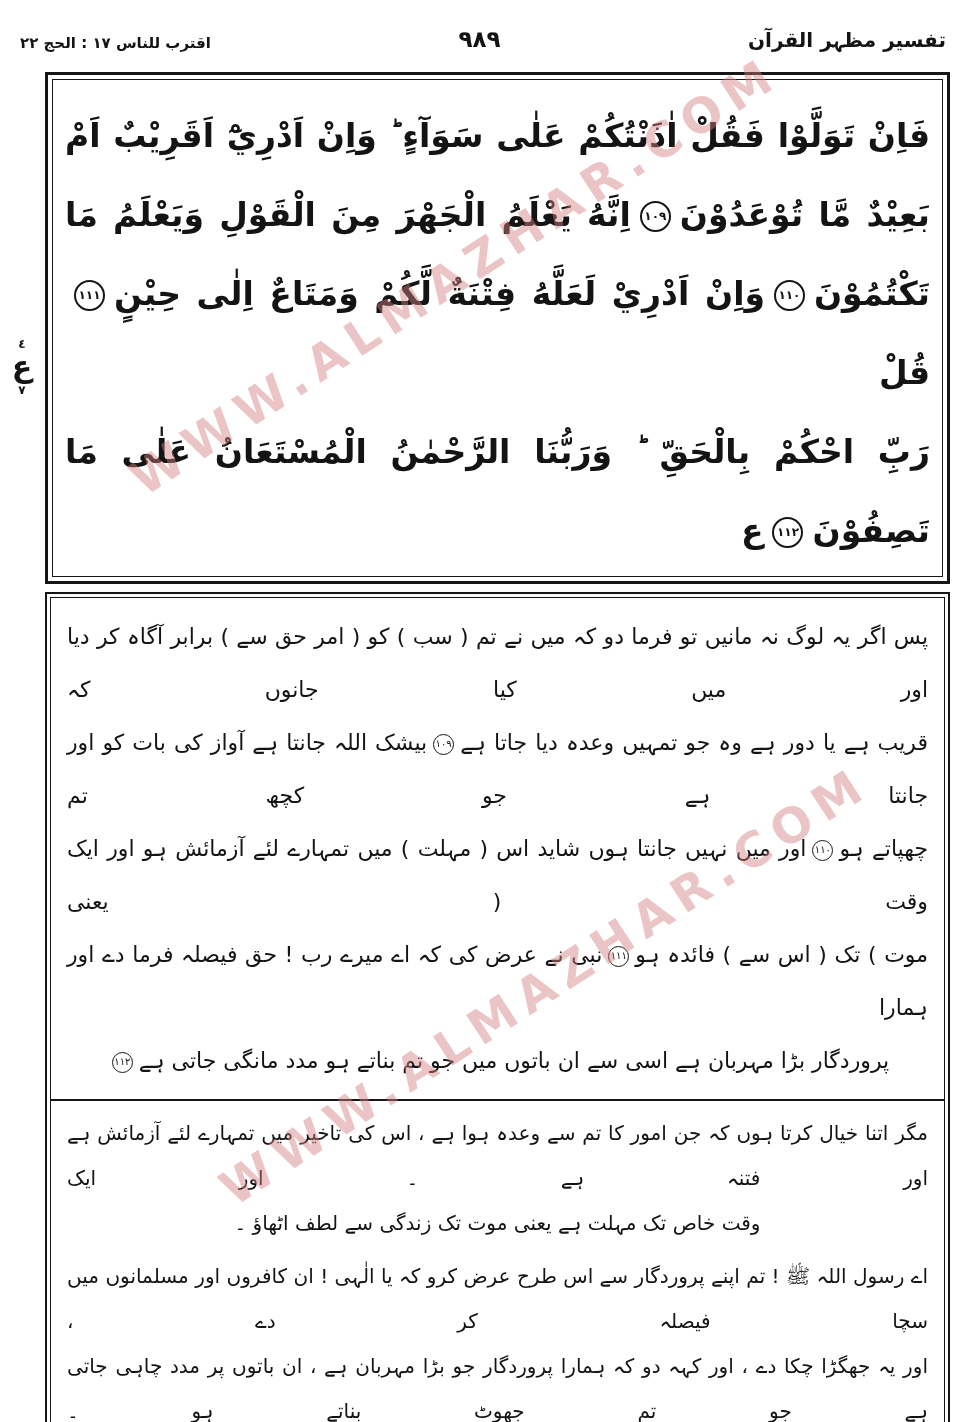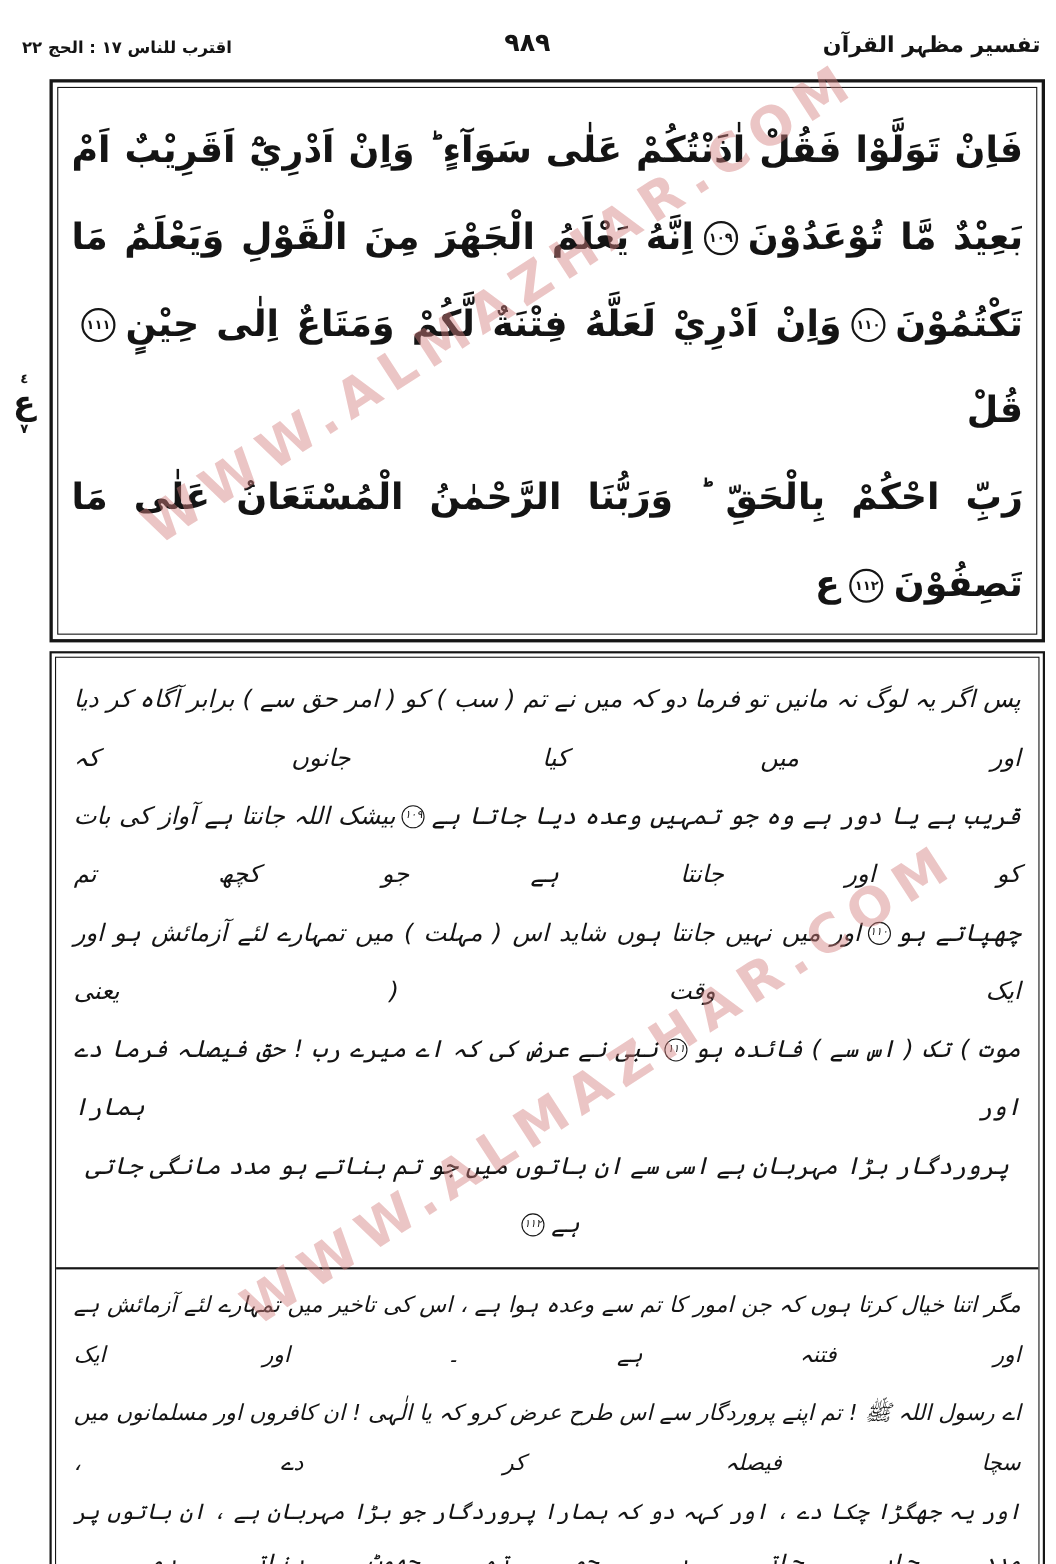--- a/index.html
+++ b/index.html
@@ -47,21 +47,21 @@
   }
 
   .main-box {
     margin:8px 10px 0 45px;
     border:2px solid #161616;
     padding:3px;
     background:#fff;
     position:relative; z-index:1;
   }
   .main-inner { border:1px solid #161616; padding:12px 0 16px; }
-  .pad { padding:0 16px;font-style:italic; }
+  .pad { padding:0 16px; }
 
   .tline {
     font-size:22px; line-height:53px;
     text-align:justify; text-align-last:justify;
   }
   .tline.center-line { text-align:center; text-align-last:center; }
   .small-circle {
     display:inline-block; width:21px; height:21px; line-height:18px;
     border:1.5px solid #161616; border-radius:50%;
     font-size:10px; text-align:center; text-align-last:center;
@@ -133,20 +133,21 @@
           <div class="tline">قریب ہے یا دور ہے وہ جو تمہیں وعدہ دیا جاتا ہے<span class="small-circle">۱۰۹</span>بیشک اللہ جانتا ہے آواز کی بات کو اور جانتا ہے جو کچھ تم</div>
           <div class="tline">چھپاتے ہو<span class="small-circle">۱۱۰</span>اور میں نہیں جانتا ہوں شاید اس ( مہلت ) میں تمہارے لئے آزمائش ہو اور ایک وقت ( یعنی</div>
           <div class="tline">موت ) تک ( اس سے ) فائدہ ہو<span class="small-circle">۱۱۱</span>نبی نے عرض کی کہ اے میرے رب ! حق فیصلہ فرما دے اور ہمارا</div>
           <div class="tline center-line">پروردگار بڑا مہربان ہے اسی سے ان باتوں میں جو تم بناتے ہو مدد مانگی جاتی ہے<span class="small-circle">۱۱۲</span></div>
         </div>
 
       <div class="divider"></div>
 
       <div class="pad" id="commentary-p1">
           <div class="cline">مگر اتنا خیال کرتا ہوں کہ جن امور کا تم سے وعدہ ہوا ہے ، اس کی تاخیر میں تمہارے لئے آزمائش ہے اور فتنہ ہے ۔ اور ایک</div>
+          <div class="cline center-line">وقت خاص تک مہلت ہے یعنی موت تک زندگی سے لطف اٹھاؤ ۔</div>
         </div>
       <div class="pad para2" id="commentary-p2">
           <div class="cline">اے رسول اللہ ﷺ ! تم اپنے پروردگار سے اس طرح عرض کرو کہ یا الٰہی ! ان کافروں اور مسلمانوں میں سچا فیصلہ کر دے ،</div>
           <div class="cline">اور یہ جھگڑا چکا دے ، اور کہہ دو کہ ہمارا پروردگار جو بڑا مہربان ہے ، ان باتوں پر مدد چاہی جاتی ہے جو تم جھوٹ بناتے ہو ۔</div>
         </div>
 
     </div>
   </section>
 
 </div>

